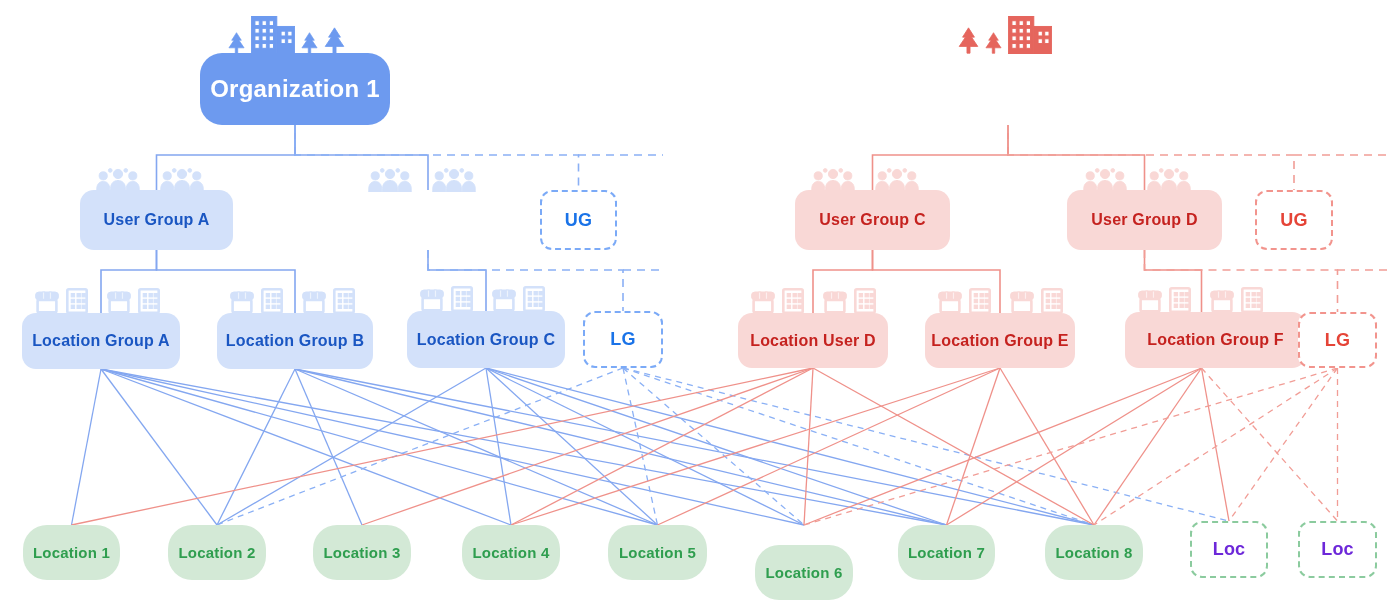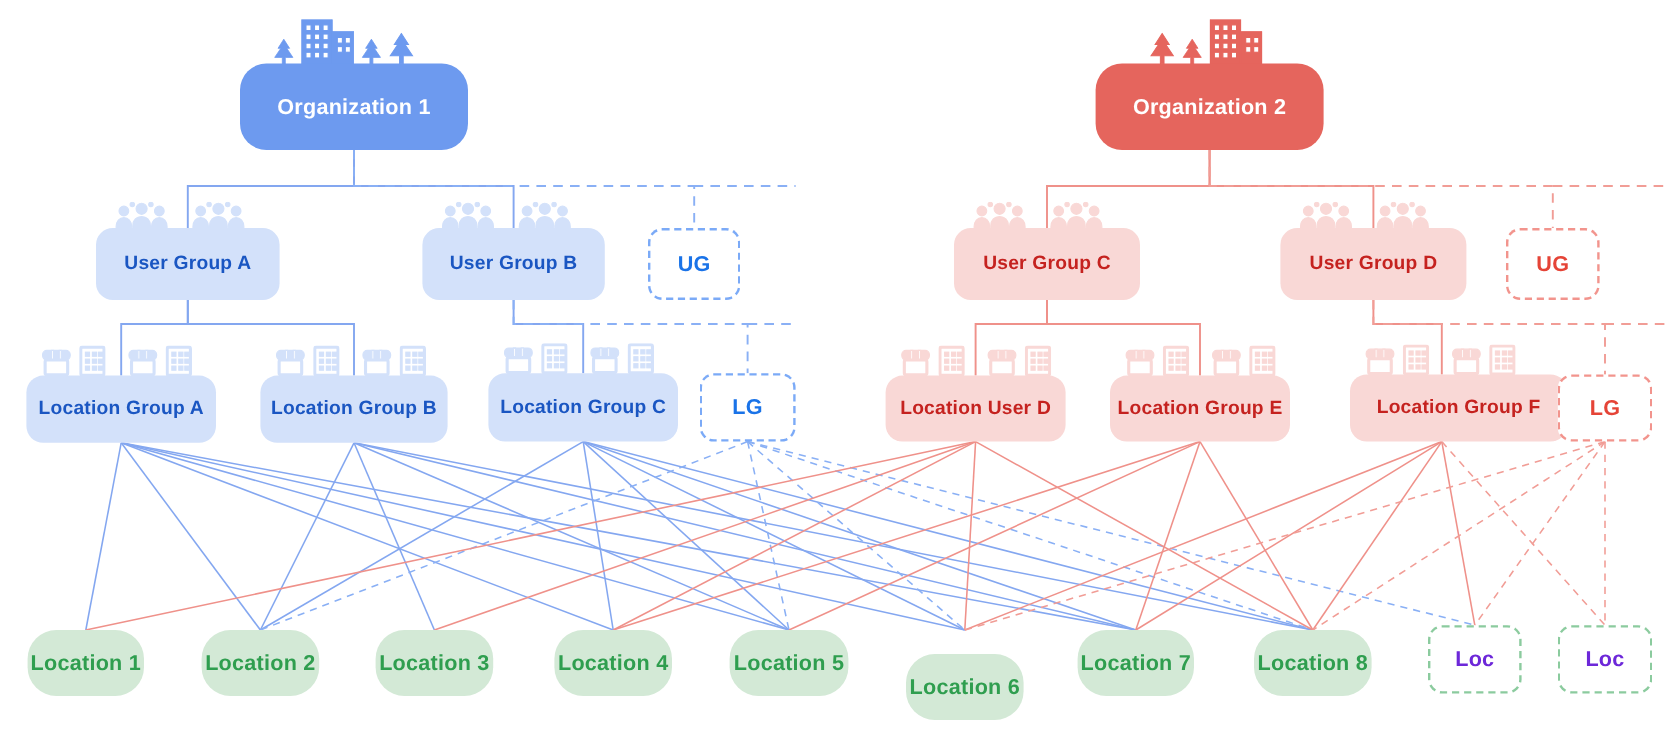--- a/index.html
+++ b/index.html
@@ -2,30 +2,30 @@
 <html><head>
 <meta charset="utf-8">
 <style>
   html,body{margin:0;padding:0;background:#fff;}
   #canvas{position:relative;width:1400px;height:610px;background:#ffffff;overflow:hidden;
           font-family:"Liberation Sans", sans-serif;}
   #edges{position:absolute;left:0;top:0;z-index:0;}
   .icons{position:absolute;z-index:1;display:flex;align-items:flex-end;gap:6px;}
   .node{position:absolute;z-index:2;display:flex;align-items:center;justify-content:center;
         box-sizing:border-box;font-weight:bold;text-align:center;letter-spacing:.2px;}
-  .org{background:#6d9aef;color:#ffffff;border-radius:22px;font-size:18px;}
+  .org{background:#6d9aef;color:#ffffff;border-radius:22px;font-size:24px;}
   .org.red{background:#e5655d;}
   .grp{border-radius:14px;font-size:16px;}
   .grp.blue{background:#d3e1fa;color:#1a56c2;}
   .grp.red{background:#f9d8d6;color:#c5221f;}
   .dashedbox{border-radius:12px;background:#ffffff;font-size:18px;}
   .dashedbox.blue{border:2px dashed #7baaf7;color:#1a73e8;}
   .dashedbox.red{border:2px dashed #f2948d;color:#e54437;}
   .dashedbox.green{border:2px dashed #8bcb9e;color:#6d28d9;}
-  .loc{background:#d3e9d6;color:#2f9e4f;border-radius:24px;font-size:18px;}
+  .loc{background:#d3e9d6;color:#2f9e4f;border-radius:24px;font-size:15px;}
 </style>
 </head>
 <body>
 
 <div id="canvas">
 
   <svg id="edges" width="1400" height="610">
       <path d="M295 125 V155 H156.5 V190" fill="none" stroke-width="1.6" stroke="#84a7f0"></path>
       <path d="M295 125 V155 H428 V190" fill="none" stroke-width="1.6" stroke="#84a7f0"></path>
       <path d="M295 125 V155 H578.5 V190" fill="none" stroke-width="1.6" stroke-dasharray="8 6" stroke="#8ab0f5"></path>
@@ -140,24 +140,22 @@
           <rect x="11" y="11.3" width="3.4" height="3.4"></rect>
           <rect x="16" y="11.3" width="3.4" height="3.4"></rect>
         <rect x="5.2" y="17.1" width="3.4" height="3.4"></rect>
           <rect x="11" y="17.1" width="3.4" height="3.4"></rect>
           <rect x="16" y="17.1" width="3.4" height="3.4"></rect>
       </symbol>
     </defs>
   </svg>
 
   <div class="node org" style="left:200px;top:53px;width:190px;height:72px">Organization 1</div>
-  <div class="node org red" style="left:913px;top:53px;width:190px;height:72px">Organization 2</div>
 
   <div class="node grp blue" style="left:80px;top:190px;width:153px;height:60px">User Group A</div>
-  <div class="node grp blue" style="left:352px;top:190px;width:152px;height:60px">User Group B</div>
   <div class="node dashedbox blue" style="left:540px;top:190px;width:77px;height:60px">UG</div>
   <div class="node grp red" style="left:795px;top:190px;width:155px;height:60px">User Group C</div>
   <div class="node grp red" style="left:1067px;top:190px;width:155px;height:60px">User Group D</div>
   <div class="node dashedbox red" style="left:1255px;top:190px;width:78px;height:60px">UG</div>
 
   <div class="node grp blue" style="left:22px;top:313px;width:158px;height:56px">Location Group A</div>
   <div class="node grp blue" style="left:217px;top:313px;width:156px;height:56px">Location Group B</div>
   <div class="node grp blue" style="left:407px;top:311px;width:158px;height:57px">Location Group C</div>
   <div class="node dashedbox blue" style="left:583px;top:311px;width:80px;height:57px">LG</div>
   <div class="node grp red" style="left:738px;top:313px;width:150px;height:55px">Location User D</div>

